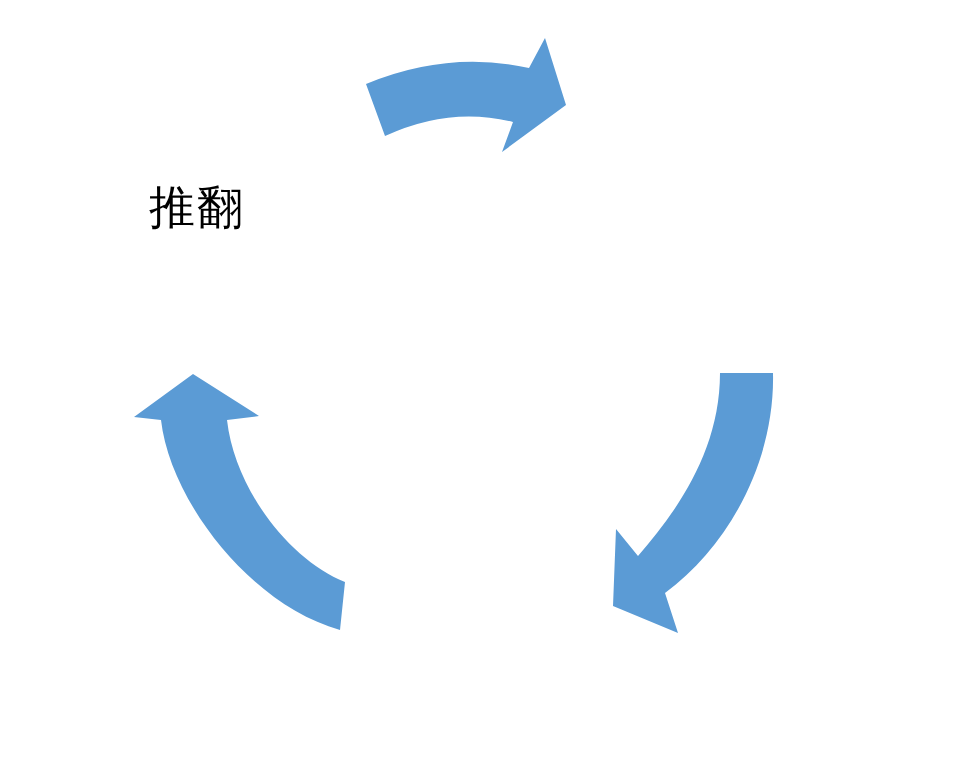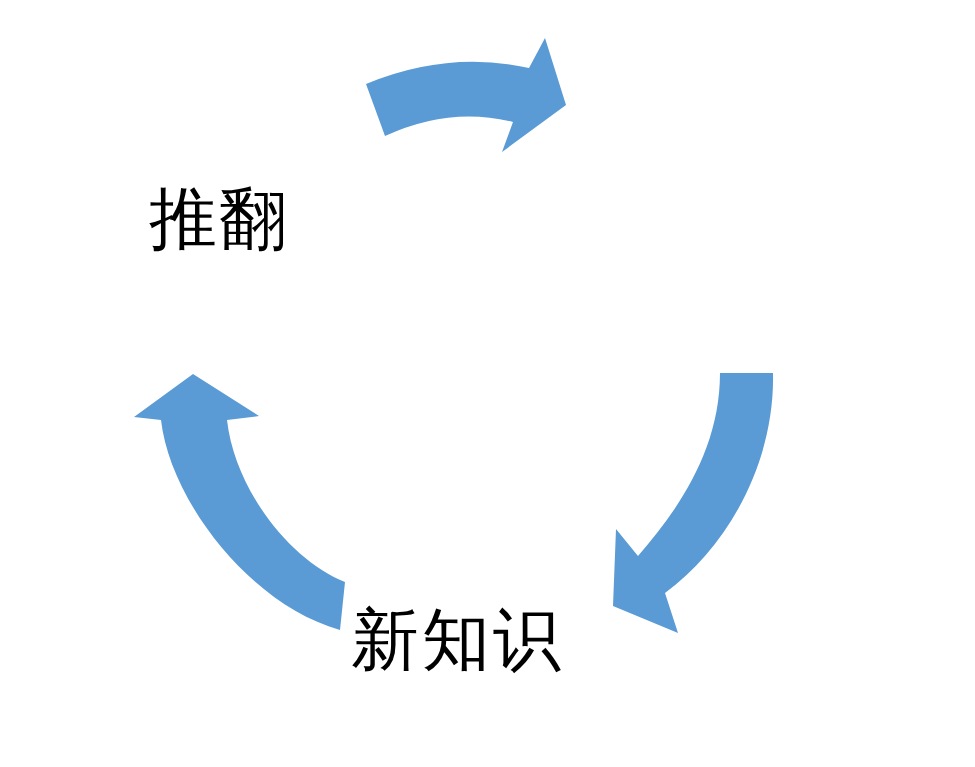--- a/index.html
+++ b/index.html
@@ -17,21 +17,21 @@
   }
   .arrow-layer {
     position: absolute;
     left: 0;
     top: 0;
     width: 975px;
     height: 767px;
   }
   .node-label {
     position: absolute;
-    font-size: 68px;
+    font-size: 46px;
     line-height: 1;
     color: #000000;
     white-space: nowrap;
     letter-spacing: 2px;
     font-family: "Liberation Serif", serif;
   }
   .label-tuifan   { left: 149px; top: 185px; }
   .label-jianli   { left: 637px; top: 188px; }
   .label-xinzhishi{ left: 351px; top: 606px; letter-spacing: 3px; }
 </style>
@@ -67,15 +67,14 @@
              C 170 500 250 605 340 630
              L 345 582
              C 290 560 235 490 227 420
              L 259 416
              Z" fill="#5B9BD5"></path>
   </svg>
 
   <div class="node-label label-tuifan">推翻</div>
 
 
-  <div class="node-label label-xinzhishi">新知识</div>
 
 </div>
 
 </body></html>

